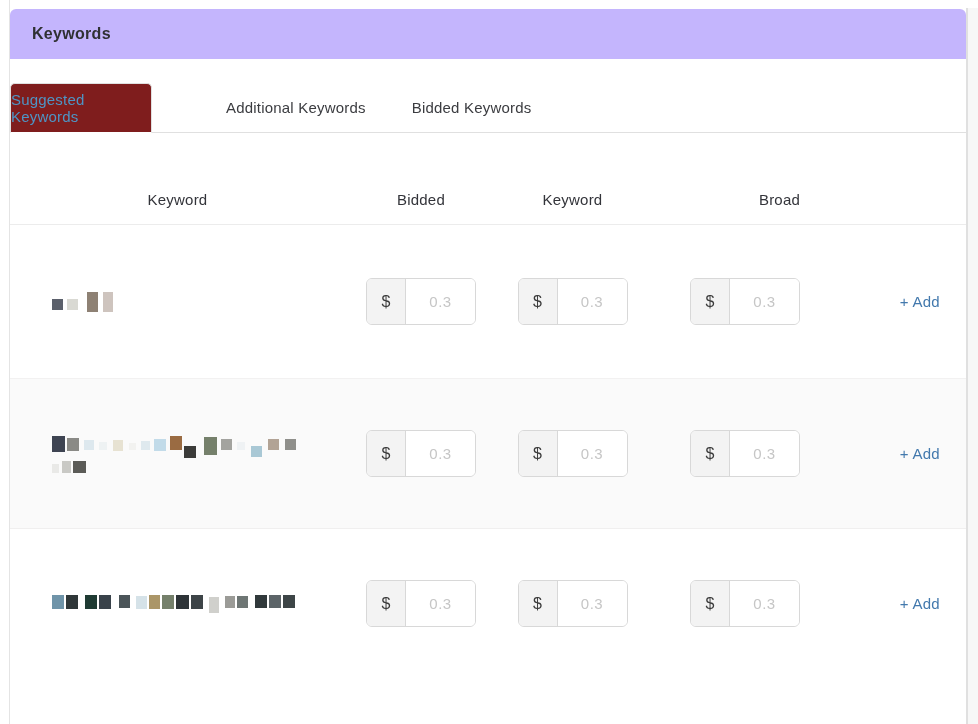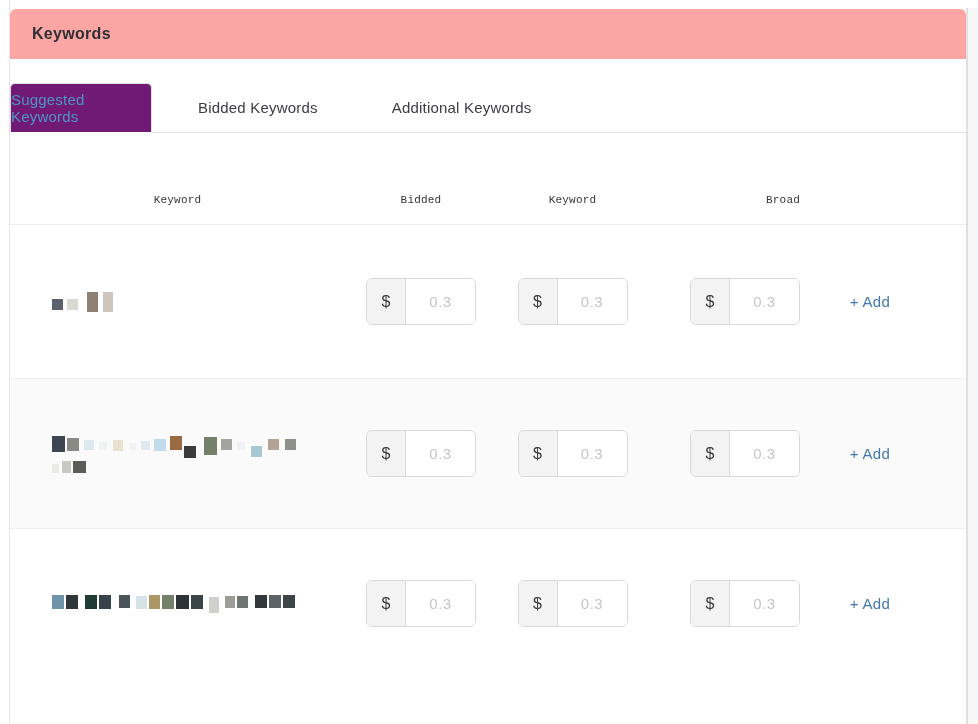--- a/index.html
+++ b/index.html
@@ -27,21 +27,21 @@
     position: absolute; left: 968px; top: 8px; bottom: 0; width: 10px;
     background: #f7f7f7;
   }
 
   .content { position: absolute; left: 10px; top: 0; width: 956px; }
 
   
   .panel-header {
     margin-top: 9px;
     height: 50px;
-    background: #fca5a5;
+    background: #c4b5fd;
     border-radius: 6px 6px 0 0;
     display: flex;
     align-items: center;
     padding-left: 22px;
   }
   .panel-title {
     font-size: 16px;
     font-weight: bold;
     letter-spacing: 0.3px;
     color: #2f3033;
@@ -62,21 +62,21 @@
     color: #3b3c40;
     cursor: pointer;
     letter-spacing: 0.2px;
   }
   .tab.active {
     width: 142px;
     justify-content: center;
     border: 1px solid #e0e0e0;
     border-bottom: 1px solid #ffffff;
     border-radius: 5px 5px 0 0;
-    background: #701a75;
+    background: #7f1d1d;
     margin-bottom: -1px;
     color: #4e95c5;
   }
   .tab.t2 { margin-left: 74px; }
   .tab.t3 { margin-left: 46px; }
 
   
   .search-wrap { margin-top: 57px; padding-left: 22px; }
   .search-input {
     width: 436px;
@@ -94,27 +94,27 @@
   .search-input::placeholder { color: #c7c7c7; }
 
   
   .thead {
     margin-top: 42px;
     height: 50px;
     display: flex;
     align-items: center;
     border-bottom: 1px solid #ececec;
   }
-  .th { font-size: 11px; color: #33343a; letter-spacing: 0.2px; text-align: center; font-family: Liberation Mono, monospace; }
+  .th { font-size: 15px; color: #33343a; letter-spacing: 0.2px; text-align: center; }
 
   .col-kw     { flex: 0 0 335px; }
   .col-exact  { flex: 0 0 152px; display: flex; justify-content: center; }
   .col-phrase { flex: 0 0 151px; display: flex; justify-content: center; }
   .col-broad  { flex: 0 0 152px; display: flex; justify-content: flex-end; }
-  .col-add    { flex: 0 0 140px; display: flex; justify-content: center; }
+  .col-add    { flex: 0 0 140px; display: flex; justify-content: flex-end; }
 
   .thead .col-kw { text-align: center; }
 
   .trow {
     display: flex;
     align-items: center;
     min-height: 150px;
   }
   .trow.r0 { min-height: 153px; }
   .trow.r1 { background: #fafafa; border-top: 1px solid #f2f1f1; }
@@ -176,25 +176,25 @@
   <div class="content">
 
     <div class="panel-header">
       <span class="panel-title">Keywords</span>
     </div>
 
     <div class="tabs">
       <div class="tab active">
         <span>Suggested Keywords</span>
       </div>
+      <div class="tab t2">
+        <span>Additional Keywords</span>
+      </div>
       <div class="tab t3">
         <span>Bidded Keywords</span>
-      </div>
-      <div class="tab t2">
-        <span>Additional Keywords</span>
       </div>
     </div>
 
 
     <div class="thead">
       <div class="th col-kw">Keyword</div>
       <div class="th col-exact">
           <span>Bidded</span>
         </div>
       <div class="th col-phrase">

